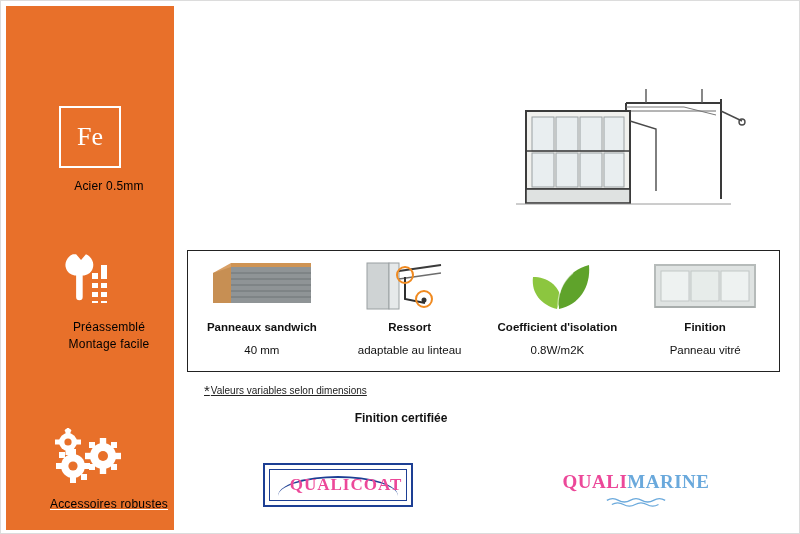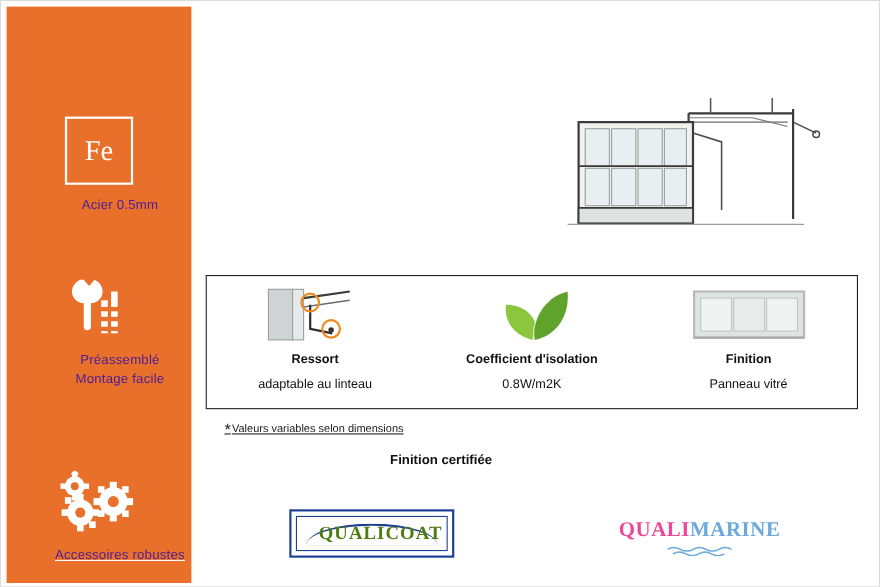--- a/index.html
+++ b/index.html
@@ -38,21 +38,21 @@
   }
   .sidebar .feature {
     position: absolute;
     width: 100%;
     text-align: center;
   }
   .feature-label {
     font-size: 12px;
     letter-spacing: 0.2px;
     line-height: 17px;
-    color: #4c1d95;
+    color: #000000;
     margin-left: 38px;
   }
 
   
   .fe-box {
     width: 62px;
     height: 62px;
     margin: 0 auto 10px auto;
     border: 2px solid #ffffff;
     box-sizing: border-box;
@@ -187,21 +187,21 @@
     align-items: center;
     justify-content: center;
     position: relative;
     overflow: hidden;
   }
   .qc-text {
     font-family: "Liberation Serif", serif;
     font-size: 17px;
     font-weight: bold;
     letter-spacing: 1px;
-    color: #4d7c0f;
+    color: #ec4899;
     position: relative;
     z-index: 2;
     margin-left: 16px;
   }
   .qc-swoosh {
     position: absolute;
     left: 8px;
     top: 6px;
     width: 120px;
     height: 18px;
@@ -345,20 +345,39 @@
       <line x1="10" y1="123" x2="225" y2="123" stroke="#9a9a9a" stroke-width="1"></line>
 
       <path d="M124 40 L150 48 L150 110" fill="none" stroke="#4a4a4a" stroke-width="1.4"></path>
       <path d="M215 30 L236 40" fill="none" stroke="#4a4a4a" stroke-width="1.4"></path>
       <circle cx="236" cy="41" r="3" fill="none" stroke="#4a4a4a" stroke-width="1.4"></circle>
     </svg>
   </div>
 
   <div class="spec-box">
 
+    <div class="spec-col">
+      <div class="spec-art">
+        <svg width="110" height="54" viewBox="0 0 110 54" aria-hidden="true">
+          <polygon points="6,14 24,4 104,4 104,36 24,44 6,44" fill="#d9a066"></polygon>
+          <polygon points="24,4 104,4 104,10 24,10" fill="#cf9454"></polygon>
+          <rect x="24" y="8" width="80" height="36" fill="#8f9496"></rect>
+          <g stroke="#6f7477" stroke-width="1">
+            <line x1="24" y1="14" x2="104" y2="14"></line>
+            <line x1="24" y1="20" x2="104" y2="20"></line>
+            <line x1="24" y1="26" x2="104" y2="26"></line>
+            <line x1="24" y1="32" x2="104" y2="32"></line>
+            <line x1="24" y1="38" x2="104" y2="38"></line>
+          </g>
+          <polygon points="6,14 24,8 24,44 6,44" fill="#c78f53"></polygon>
+        </svg>
+      </div>
+      <div class="spec-title">Panneaux sandwich</div>
+      <div class="spec-value">40 mm</div>
+    </div>
 
     <div class="spec-col">
       <div class="spec-art">
         <svg width="110" height="54" viewBox="0 0 110 54" aria-hidden="true">
           <rect x="12" y="4" width="22" height="46" fill="#cfd3d4" stroke="#9aa0a2" stroke-width="1"></rect>
           <rect x="34" y="4" width="10" height="46" fill="#e6e9ea" stroke="#9aa0a2" stroke-width="1"></rect>
           <path d="M44 12 L86 6" stroke="#3a3a3a" stroke-width="2"></path>
           <path d="M44 20 L86 14" stroke="#6d6d6d" stroke-width="1.4"></path>
           <path d="M50 18 L50 40 L70 44" fill="none" stroke="#2f2f2f" stroke-width="2"></path>
           <circle cx="50" cy="16" r="8" fill="none" stroke="#f08a20" stroke-width="2"></circle>

